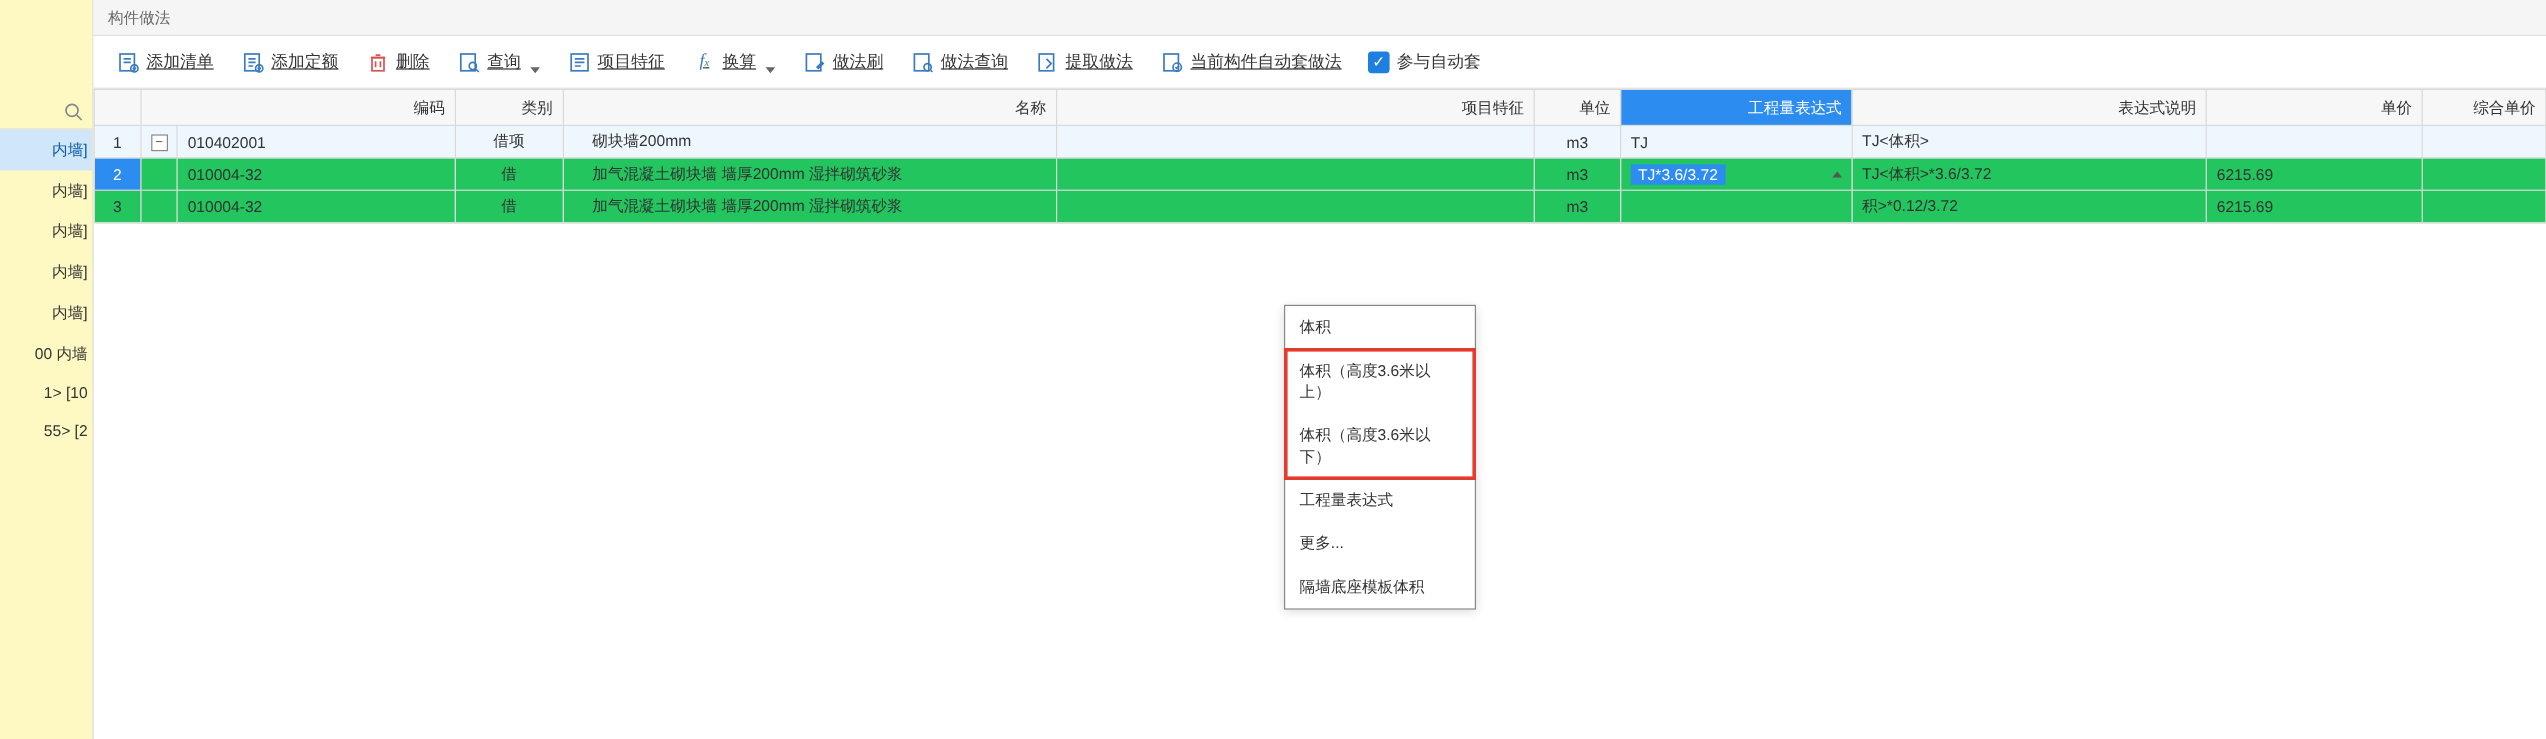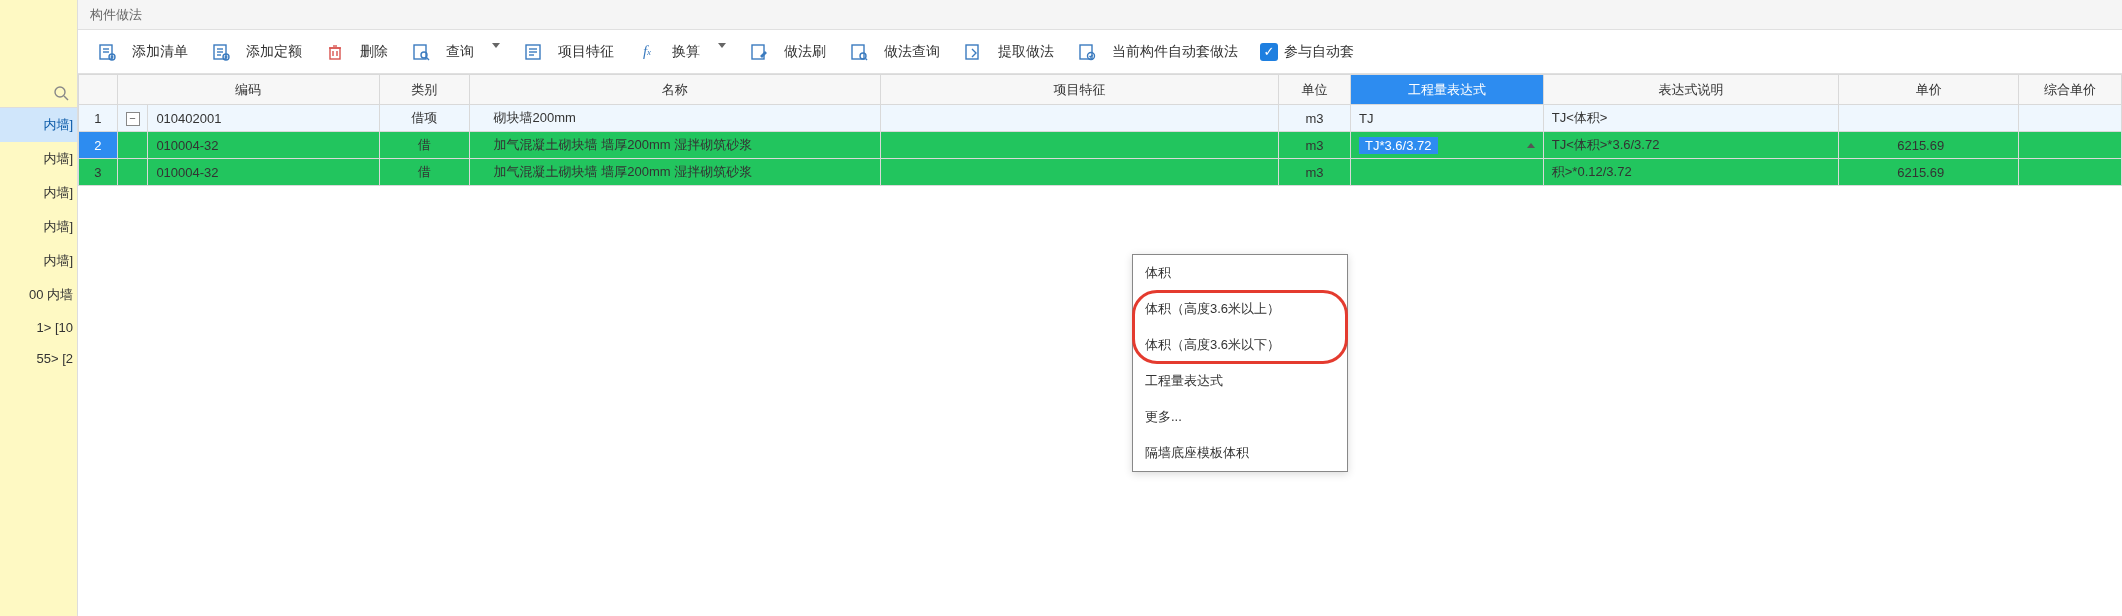--- a/index.html
+++ b/index.html
@@ -65,27 +65,28 @@
       height: 44px;
       display: flex;
       align-items: center;
       gap: 8px;
       padding: 0 12px;
       border-bottom: 1px solid #e0e0e0;
       background: #fff;
     }
     .tb-btn {
       display: inline-flex;
-      align-items: flex-start;
-      gap: 16px;
+      align-items: flex-end;
+      gap: 6px;
       padding: 4px 8px;
       cursor: pointer;
       color: #333;
       font-size: 14px;
       white-space: nowrap;
+      text-decoration: underline;
     }
     .tb-icon {
       width: 18px;
       height: 18px;
       display: inline-flex;
       align-items: center;
       justify-content: center;
     }
     .tb-caret {
       width: 0; height: 0;
@@ -127,38 +128,39 @@
       padding: 4px 8px;
       font-size: 13px;
       text-align: center;
       background: #22c55e;
     }
     th {
       background: #f7f7f7;
       font-weight: normal;
       height: 30px;
       color: #333;
+      text-align: right;
     }
     th.active {
       background: #2d8cf0;
       color: #fff;
     }
     .col-rownum { width: 30px; }
     .col-tree { width: 24px; }
     .col-code { width: 180px; }
     .col-cat { width: 70px; }
     .col-name { width: 320px; text-align: left; padding-left: 24px;}
     .col-feat { width: 310px; }
     .col-unit { width: 56px; }
     .col-expr { width: 150px; }
     .col-desc { width: 230px; text-align: left; padding-left: 8px;}
     .col-price { width: 140px; text-align: right; padding-right: 12px;}
     .col-comp { width: 80px; }
     td.left { text-align: left; }
-    td.right { text-align: center; padding-right: 24px;}
+    td.right { text-align: left; padding-right: 24px;}
     tr.row-parent td { background: #eff7fe; }
     tr.row-selected .col-rownum { background: #2d8cf0; color: #fff; }
     .tree-toggle {
       width: 14px; height: 14px;
       border: 1px solid #888;
       display: inline-flex;
       align-items: center;
       justify-content: center;
       font-size: 11px;
       line-height: 1;
@@ -182,37 +184,36 @@
       width: 0; height: 0;
       border-left: 4px solid transparent;
       border-right: 4px solid transparent;
       border-bottom: 5px solid #555;
       cursor: pointer;
     }
     
     .dropdown {
       position: absolute;
       top: 180px;
-      left: 1054px;
-      width: 216px;
+      left: 992px;
+      width: 160px;
       background: #fff;
       border: 1px solid #888;
       box-shadow: 0 2px 8px rgba(0,0,0,.15);
       z-index: 10;
     }
     .dropdown-item {
       padding: 9px 12px;
       cursor: pointer;
       font-size: 13px;
       text-align: left;
     }
     .dd-highlight {
       outline: 3px solid #e43b2f;
       outline-offset: -2px;
-      border-radius: 24px;
     }
     
     .ico-stroke { stroke: #3b7bbf; stroke-width: 1.4; fill: none; }
     .ico-red { stroke: #d9534f; }
     .search-icon {
       width: 16px; height: 16px;
     }
   </style>
 </head>
 <body>

